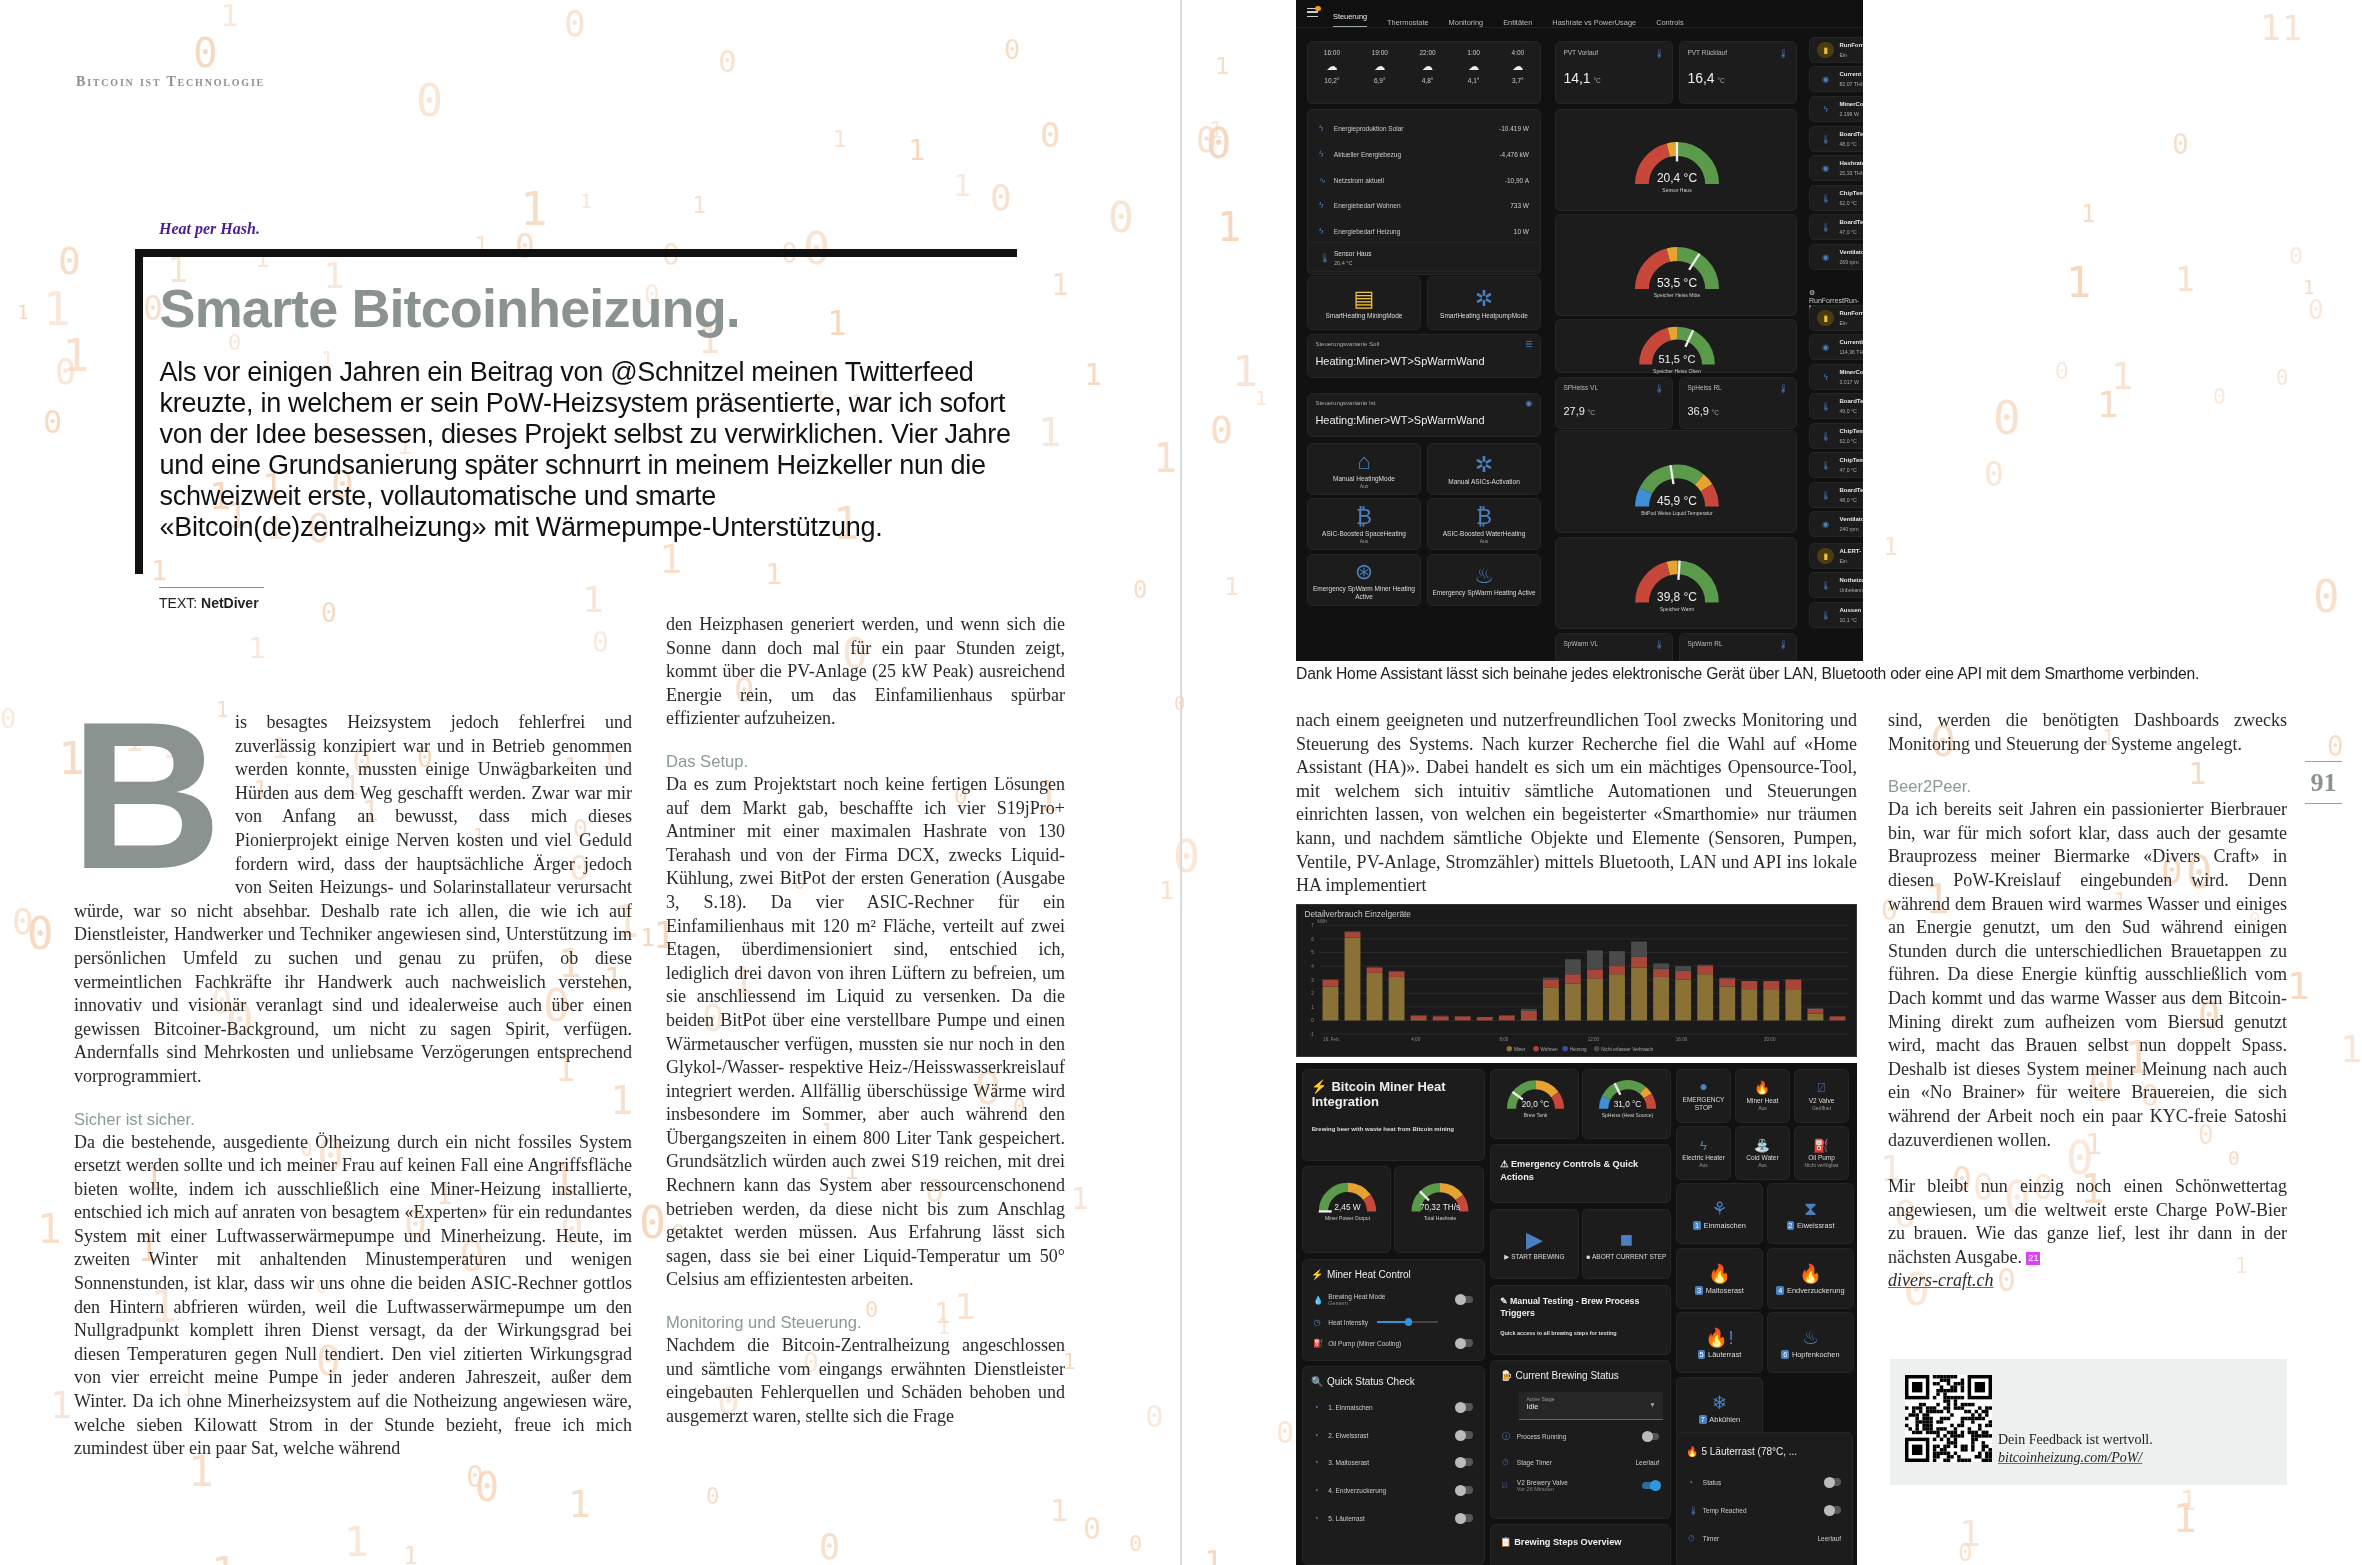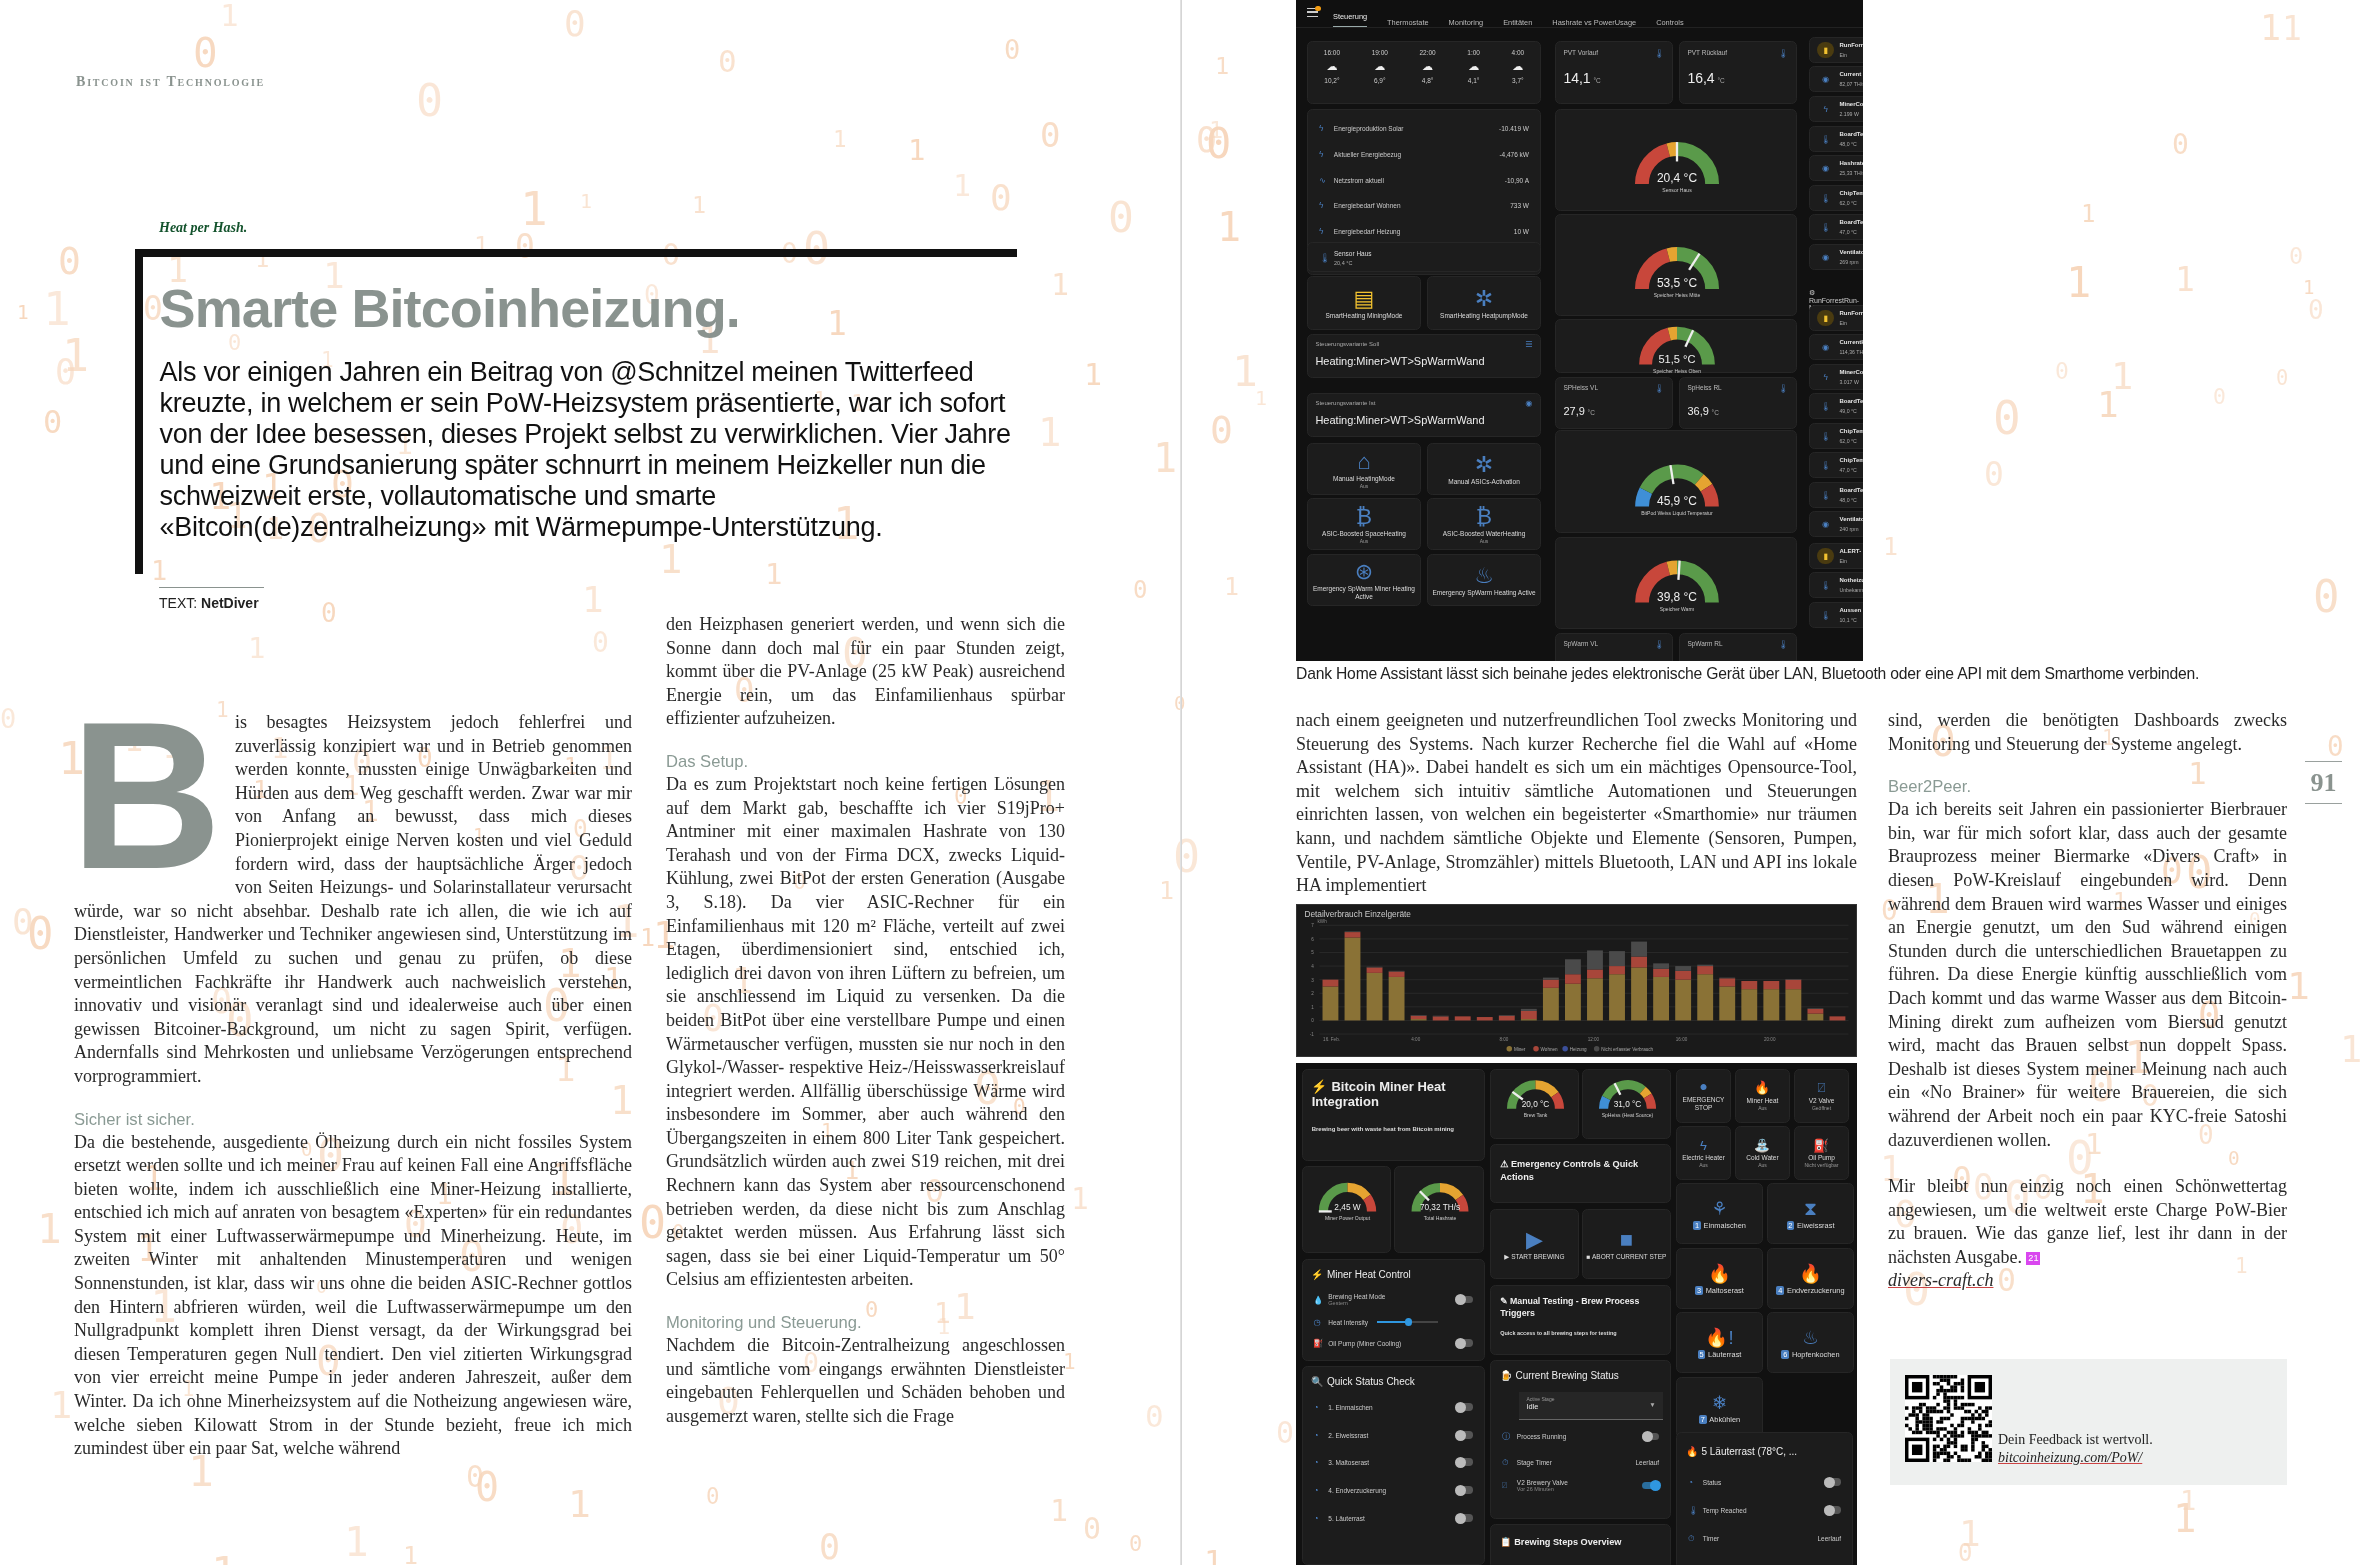--- a/index.html
+++ b/index.html
@@ -3,21 +3,21 @@
 <meta charset="utf-8">
 <style>
 *{box-sizing:border-box;margin:0;padding:0}
 html,body{width:2363px;height:1565px;overflow:hidden;background:#fff}
 body{position:relative;font-family:"Liberation Serif",serif;color:#222}
 #bg{position:absolute;left:0;top:0;width:2363px;height:1565px;pointer-events:none;overflow:hidden}
 #bg span{position:absolute;font-family:"DejaVu Sans Mono",monospace;color:#f7d7bd;line-height:1}
 .spread-fold{position:absolute;left:1180px;top:0;width:1.8px;height:1565px;background:linear-gradient(90deg,#e7e7e7,#cfcfcf)}
 .abs{position:absolute}
 .kicker{left:76px;top:74px;font-family:"Liberation Serif",serif;font-size:14px;letter-spacing:1.8px;color:#8a938f;font-variant:small-caps;font-weight:bold}
-.heat{left:159px;top:220px;font-family:"Liberation Serif",serif;font-style:italic;font-weight:bold;font-size:14px;color:#14532d}
+.heat{left:159px;top:220px;font-family:"Liberation Serif",serif;font-style:italic;font-weight:bold;font-size:16px;color:#4c1d95}
 .titlebox{left:135px;top:249px;width:873px;height:325px;border-left:8.3px solid #111;border-top:8.3px solid #111}
 .titlebox .bar-right{position:absolute;right:-9.2px;top:-8.3px;width:9.2px;height:8.3px;background:#111}
 .title{position:absolute;left:16.6px;top:20px;font-family:"Liberation Sans",sans-serif;font-weight:bold;font-size:54px;color:#8a938f;letter-spacing:-0.9px}
 .lead{position:absolute;left:16.6px;top:100px;width:858px;font-family:"Liberation Sans",sans-serif;font-size:27px;line-height:31px;color:#111;letter-spacing:-0.3px}
 .byline{left:159px;top:587px;font-family:"Liberation Sans",sans-serif;font-size:14px;color:#222;border-top:1.8px solid #8a938f;padding-top:7.4px;width:105px}
 .byline b{font-weight:bold}
 .col{position:absolute;font-family:"Liberation Serif",serif;font-size:18px;line-height:23.6px;color:#2a2a2a;text-align:justify;hyphens:auto}
 .col p{margin:0}
 .col h3{font-family:"Liberation Sans",sans-serif;font-weight:normal;font-size:16.6px;color:#8a9a94;line-height:22px;margin-top:20px}
 .dropcap{float:left;font-family:"Liberation Sans",sans-serif;font-weight:bold;font-size:210px;line-height:157px;color:#8a938f;margin:5.5px 13px -3.7px -3.7px;height:164px}

